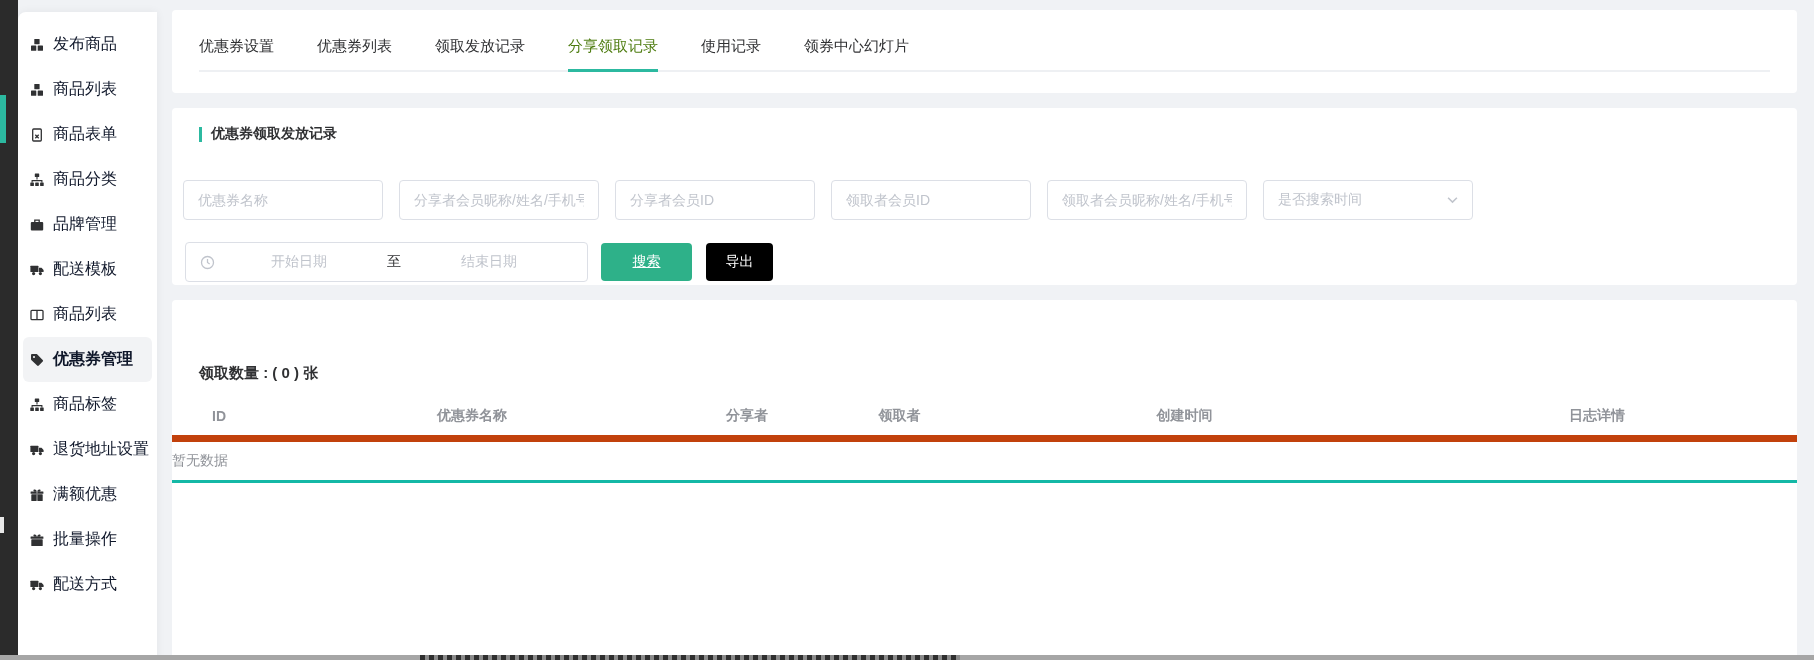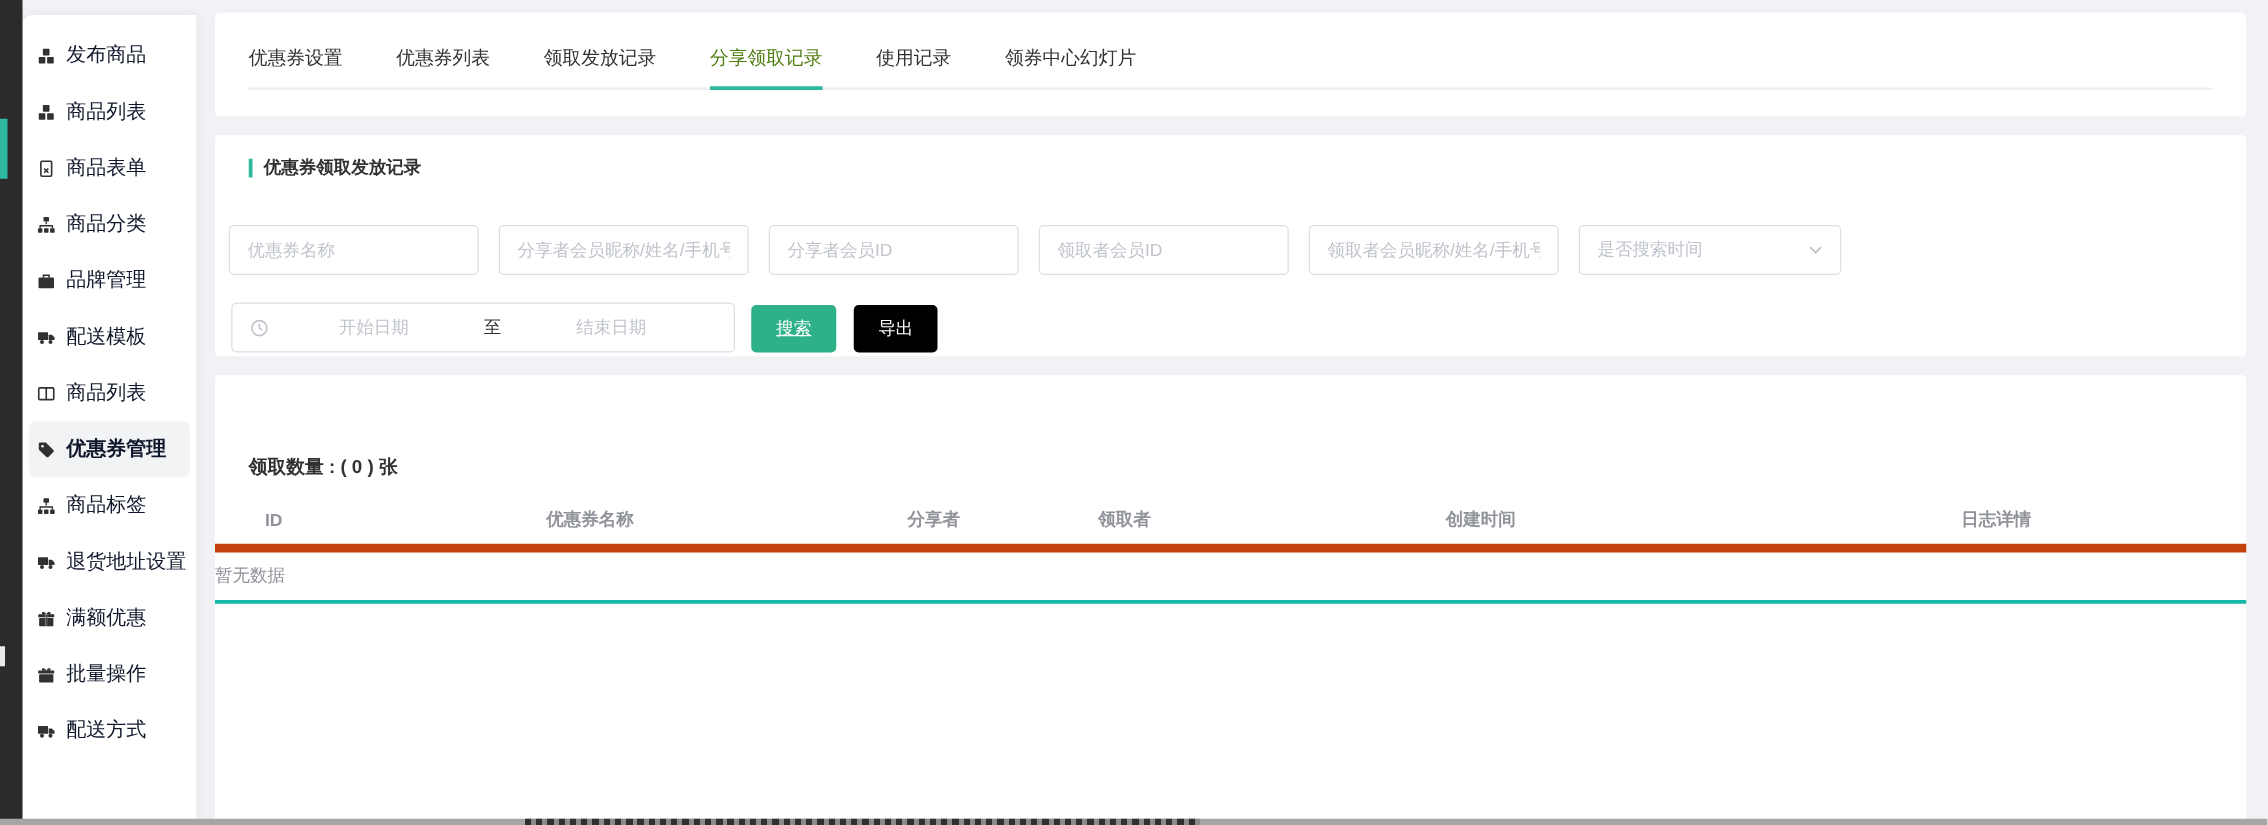--- a/index.html
+++ b/index.html
@@ -46,30 +46,30 @@
   .row1 { position:absolute; top:72px; left:11px; display:flex; gap:16px; }
   .f-input {
     width:200px; height:40px; border:1px solid #dcdfe6; border-radius:4px;
     padding:0 14px; font-size:14px; color:#606266; background:#fff; outline:none;
     font-family:"Liberation Sans", sans-serif;
   }
   .f-input::placeholder { color:#c0c4cc; }
   .f-select { width:210px; display:flex; align-items:center; justify-content:space-between; cursor:pointer; }
   .f-select .sel-text { color:#c0c4cc; font-size:14px; overflow:hidden; white-space:nowrap; }
 
-  .row2 { position:absolute; top:134px; left:13px; display:flex; align-items:flex-end; }
+  .row2 { position:absolute; top:134px; left:13px; display:flex; align-items:center; }
   .date-range {
     width:403px; height:40px; border:1px solid #dcdfe6; border-radius:4px;
     display:flex; align-items:center; padding:0 14px; background:#fff; cursor:pointer;
   }
   .date-range .dr-start, .date-range .dr-end { flex:1; text-align:center; font-size:14px; color:#c0c4cc; }
   .date-range .dr-sep { font-size:14px; color:#303133; padding:0 4px; }
   .btn { height:38px; border:none; border-radius:4px; color:#fff; font-size:14px;
          padding:0 22px; cursor:pointer; font-family:"Liberation Sans", sans-serif; }
-  .btn-search { background:#2eb189; margin-left:13px; width:68px; padding:0;text-decoration:underline; }
+  .btn-search { background:#2eb189; margin-left:13px; width:91px; padding:0;text-decoration:underline; }
   .btn-export { background:#000000; margin-left:14px; width:67px; padding:0; }
 
   .table-card { top:300px; height:360px; }
   .count-line { margin:64px 0 0 27px; font-size:15px; font-weight:bold; color:#303133; }
   .thead {
     margin-top:14px; height:45px; display:grid; align-items:center;
     grid-template-columns:120px 360px 190px 115px 455px 370px 1fr;
     border-bottom:7px solid #c2410c;
   }
   .th { font-size:14px; font-weight:bold; color:#909399; text-align:center; white-space:nowrap; }

